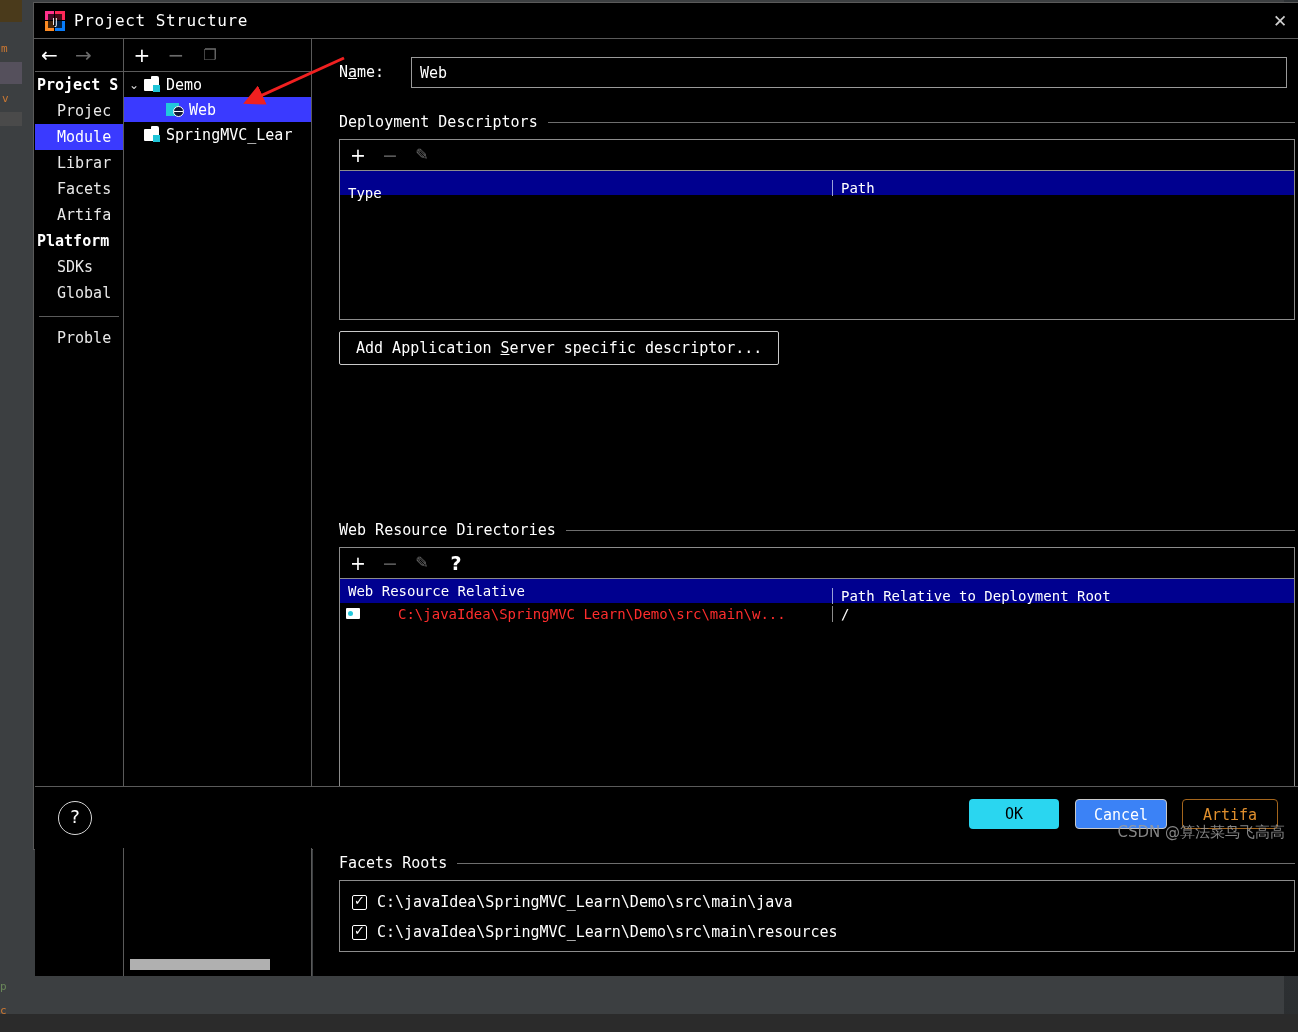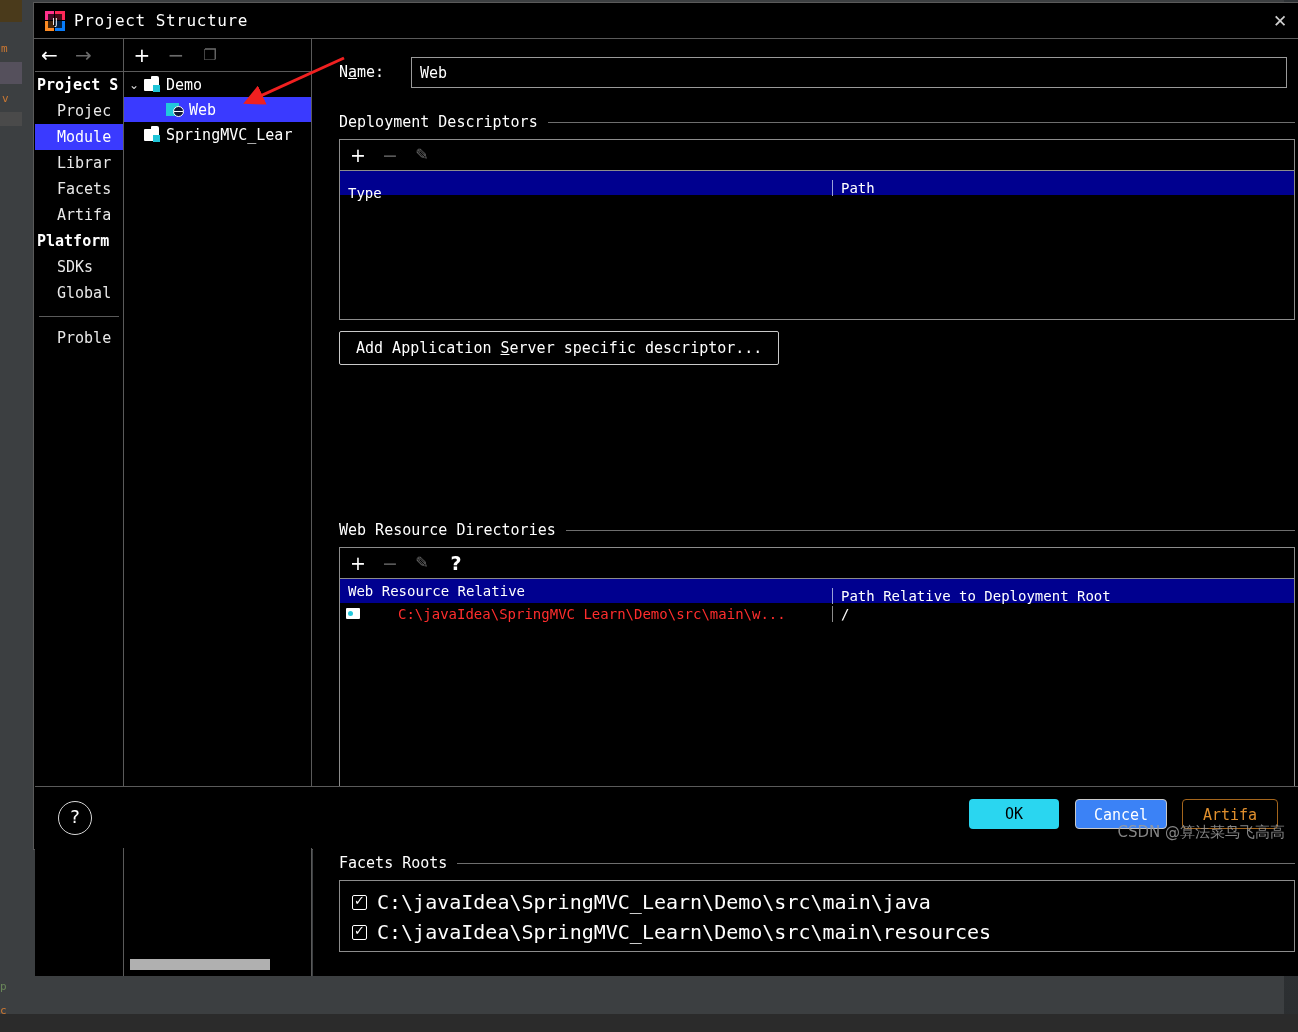--- a/index.html
+++ b/index.html
@@ -262,21 +262,21 @@
   }
   .cbx {
     width: 15px; height: 15px; border: 1.5px solid #ffffff; box-sizing: border-box;
     margin-right: 10px; position: relative; flex: none; border-radius: 2px;
   }
   .cbx:after {
     content: "✓"; position: absolute; left: 1px; top: -3px;
     color: #ffffff; font-size: 13px; line-height: 15px;
     font-family: "DejaVu Sans", sans-serif;
   }
-  .root-label { color: #ffffff; font-size: 20px; white-space: nowrap;
+  .root-label { color: #ffffff; font-size: 15px; white-space: nowrap;
     font-family: "DejaVu Sans Mono", monospace; }
 
   
   .footer {
     position: absolute; left: 1px; right: 1px; bottom: 1px; height: 61px;
     background: #000000; border-top: 1px solid #5a5a5a;
   }
   .help-circle {
     position: absolute; left: 23px; top: 14px; width: 32px; height: 32px;
     border: 1.6px solid #d8d8d8; border-radius: 50%;

